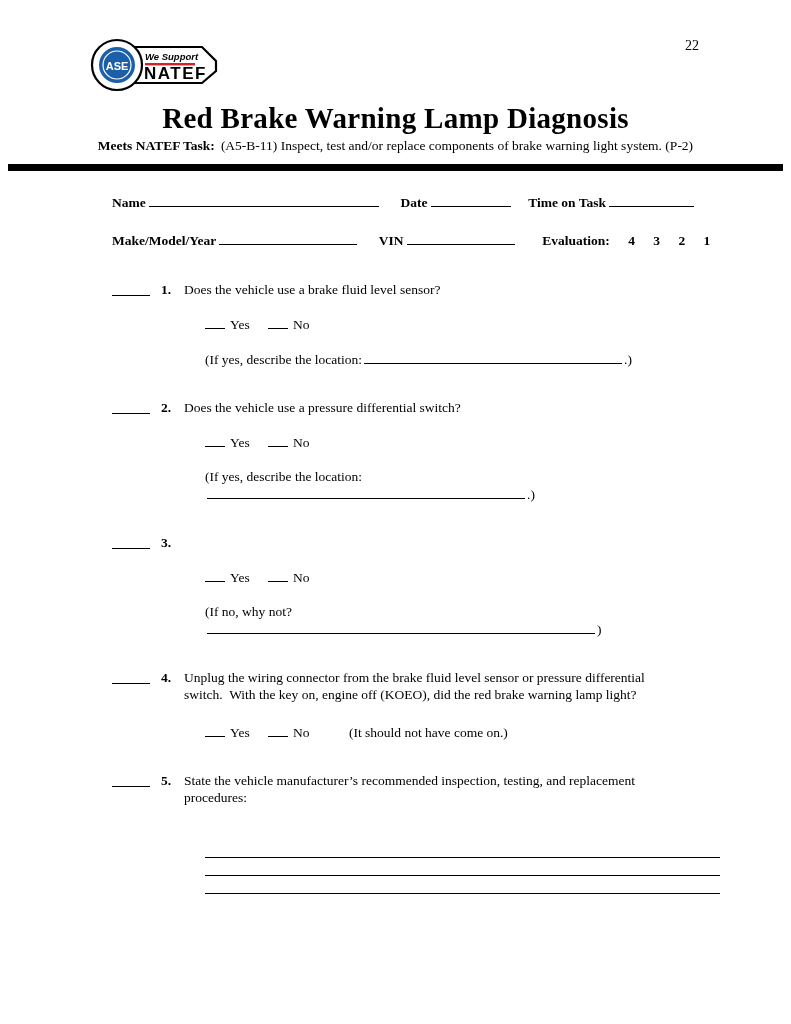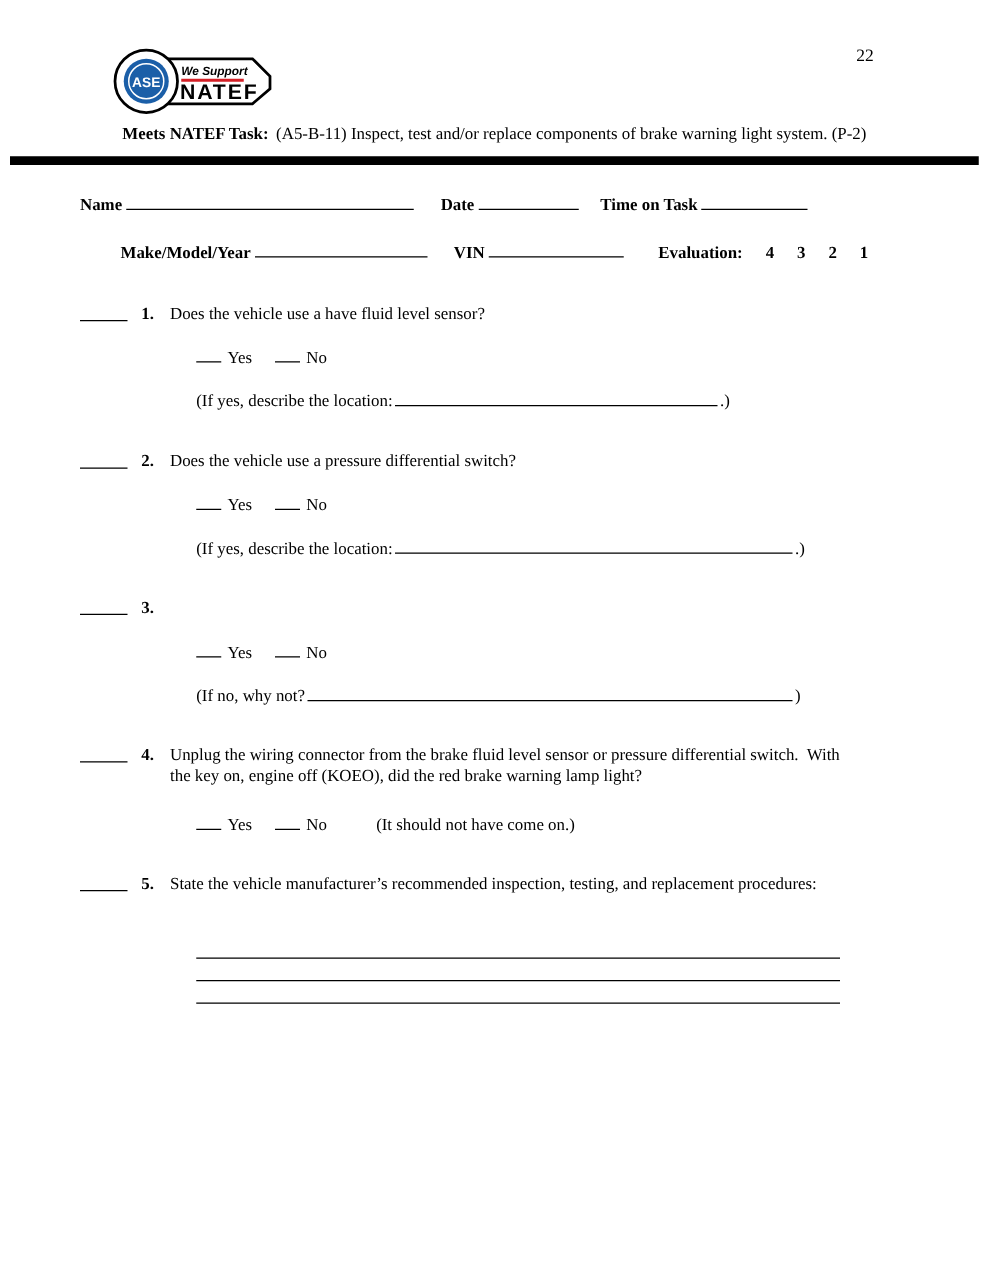--- a/index.html
+++ b/index.html
@@ -7,21 +7,21 @@
     width: 791px; height: 1024px; background: #fff; color: #000;
     font-family: "Liberation Serif", serif; font-size: 13.5px;
     position: relative; overflow: hidden; margin: 0 auto;
   }
   .top-row { display: flex; justify-content: space-between; align-items: flex-start; padding: 34px 92px 0 90px; }
   .page-number { font-size: 14px; padding-top: 4px; text-align: center; }
   .doc-title { text-align: center; font-size: 29px; font-weight: bold; margin-top: 6px; letter-spacing: 0.3px; }
   .task-line { width: 630px; margin: 2px auto 0; text-align: center; line-height: 1.32; }
   .task-label { font-weight: bold; margin-right: 6px; }
   .thick-rule { height: 7px; background: #000; margin: 9px 8px 0 8px; }
-  .content { padding: 0 64px; }
+  .content { padding: 0 112px; }
 
   .blank { display: inline-block; border-bottom: 1.4px solid #000; height: 13px; }
   .info-row { margin-top: 22px; font-weight: bold; white-space: nowrap; }
   .info-row.second { margin-top: 20px; text-align: center; }
   .name-blank { width: 230px; }
   .date-blank { width: 80px; }
   .time-blank { width: 85px; }
   .mmy-blank  { width: 138px; }
   .vin-blank  { width: 108px; }
   .gap-lg { margin-left: 18px; }
@@ -67,20 +67,21 @@
         <circle cx="27" cy="31" r="14" fill="none" stroke="#ffffff" stroke-width="1.2"></circle>
         <text x="27" y="35.5" text-anchor="middle" font-size="11" font-weight="bold" fill="#ffffff" font-family="Liberation Sans, sans-serif">ASE</text>
         <text x="55" y="26" font-size="9.5" font-weight="bold" font-style="italic" fill="#000000" font-family="Liberation Sans, sans-serif">We Support</text>
         <rect x="55" y="29" width="50" height="2.4" fill="#d42027"></rect>
         <text x="54" y="45" font-size="17" font-weight="bold" fill="#000000" letter-spacing="1.5" font-family="Liberation Sans, sans-serif">NATEF</text>
       </svg>
     </div>
     <div class="page-number">22</div>
   </div>
 
+  <div class="doc-title">Red Brake Warning Lamp Diagnosis</div>
 
   <div class="task-line">
     <span class="task-label">Meets NATEF Task:</span><span>(A5-B-11) Inspect, test and/or replace components of brake warning light system. (P-2)</span>
   </div>
 
   <div class="thick-rule"></div>
 
   <div class="content">
 
     <div class="info-row">
@@ -100,21 +101,21 @@
       <span class="gap-xl">Evaluation:</span>
       <span class="eval-score">4</span>
       <span class="eval-score">3</span>
       <span class="eval-score">2</span>
       <span class="eval-score">1</span>
     </div>
 
     <div class="question tight">
       <span class="blank q-blank"></span>
       <span class="q-num">1.</span>
-      <span class="q-text">Does the vehicle use a have fluid level sensor?</span>
+      <span class="q-text">Does the vehicle use a brake fluid level sensor?</span>
     </div>
     <div class="sub">
       <span class="blank yn-blank"></span><span class="yn-label">Yes</span>
       <span class="blank yn-blank yn-gap"></span><span class="yn-label">No</span>
     </div>
     <div class="sub followup">
       <span>(If yes, describe the location:</span><span class="blank fu1-blank"></span><span>.)</span>
     </div>
 
     <div class="question">

